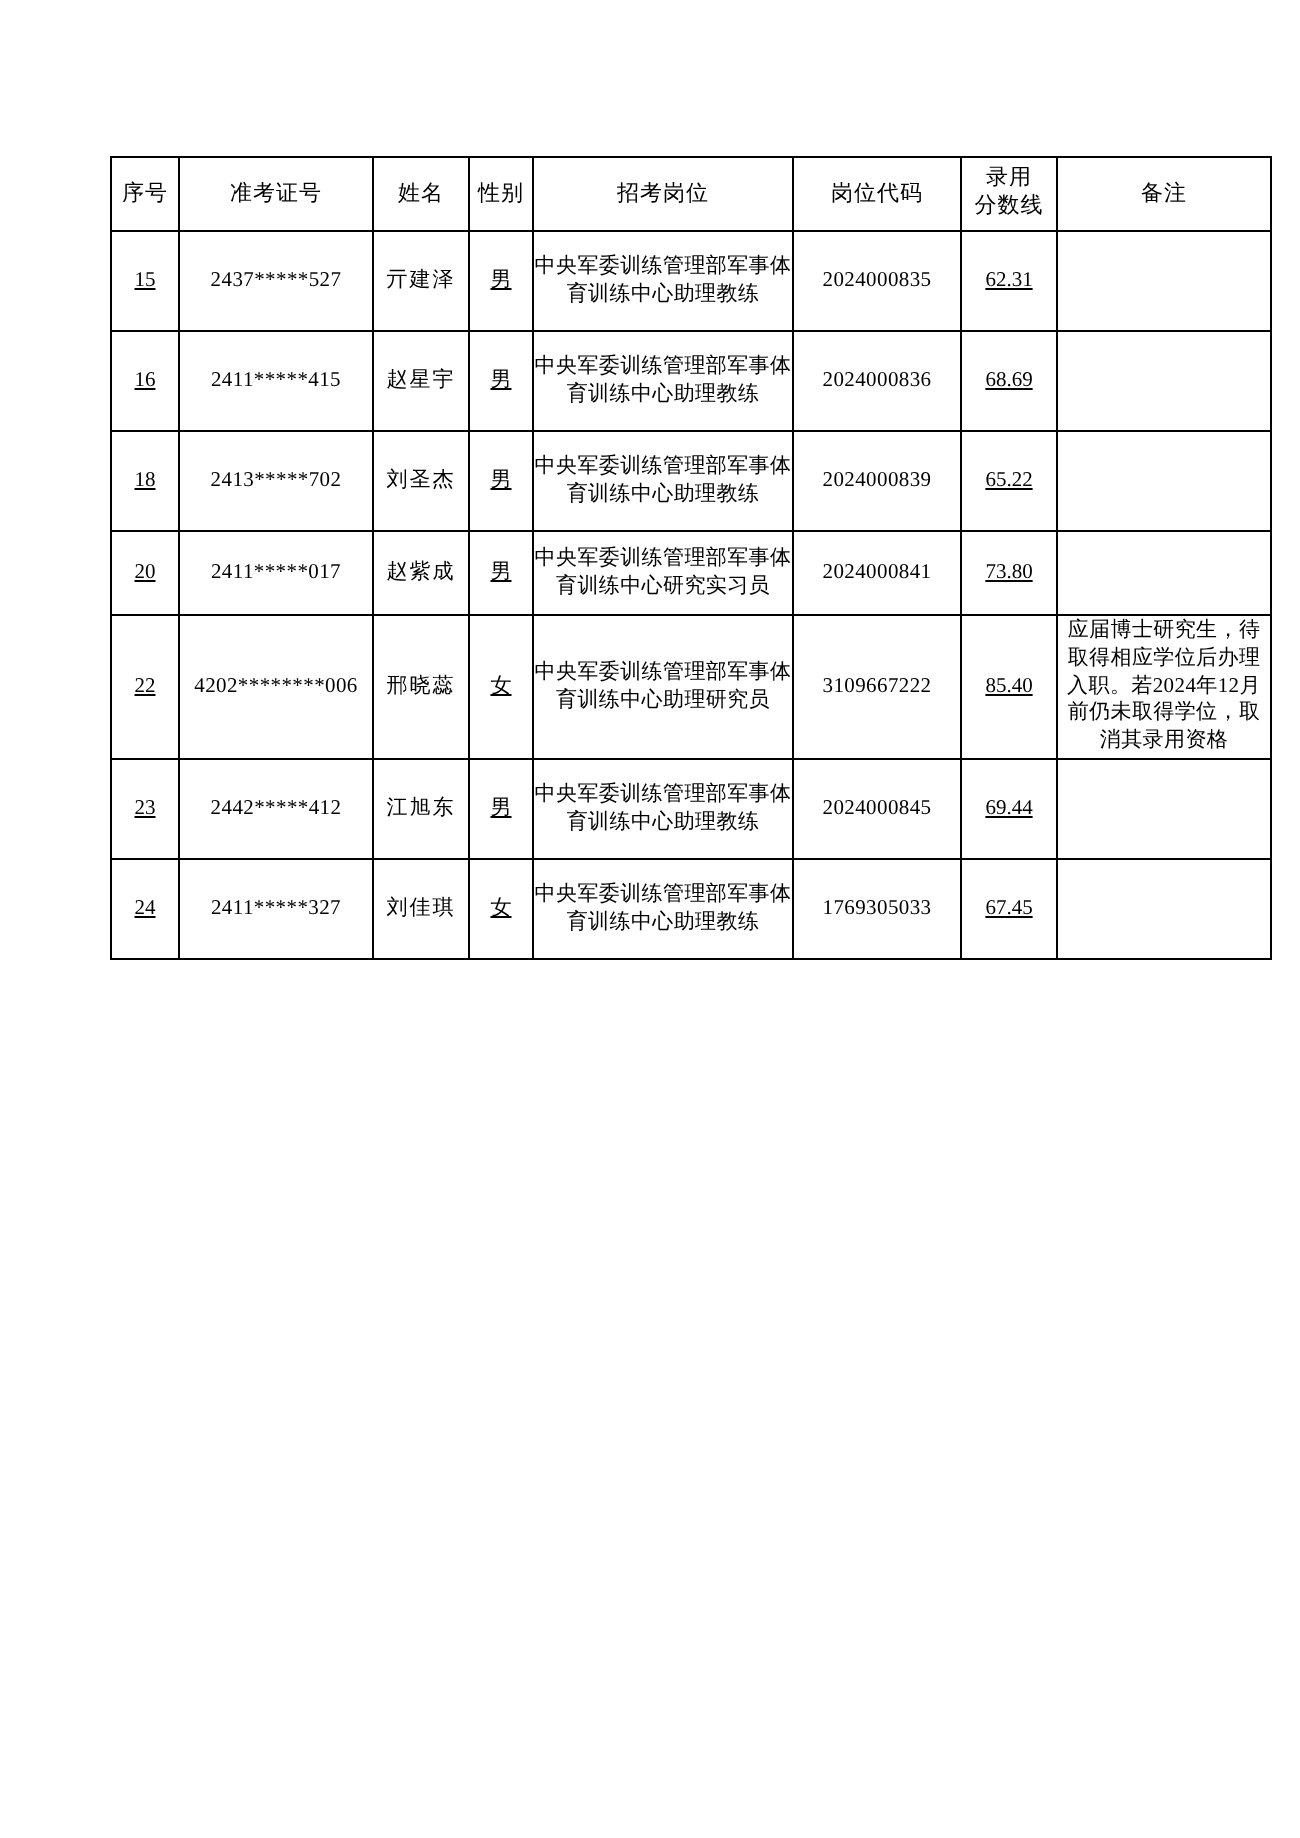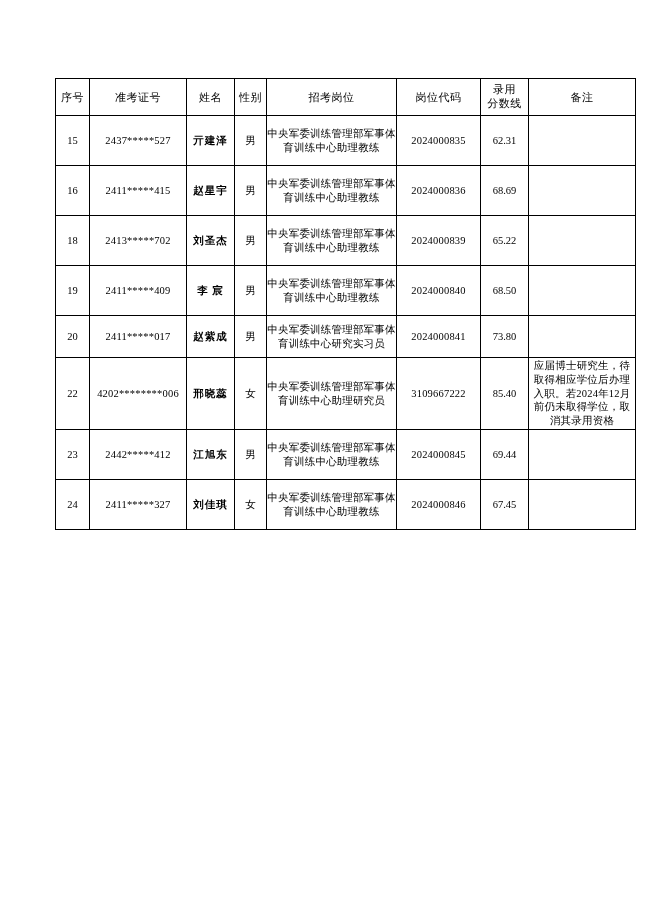--- a/index.html
+++ b/index.html
@@ -42,23 +42,23 @@
   }
   col.c-idx    { width: 34px; }
   col.c-admit  { width: 97px; }
   col.c-name   { width: 48px; }
   col.c-gender { width: 32px; }
   col.c-post   { width: 130px; }
   col.c-code   { width: 84px; }
   col.c-score  { width: 48px; }
   col.c-remark { width: 107px; }
 
-  td.idx, td.gender, td.score { font-size: 10.5px; }
+  td.idx, td.gender, td.score { font-size: 10.5px; text-decoration: underline; }
   td.admit { font-size: 10px; letter-spacing: 0.2px; }
-  td.name  { font-size: 11px; letter-spacing: 1px; font-weight: bold; }
+  td.name  { font-size: 11px; letter-spacing: 1px; }
   td.post  {
     text-align: left;
     padding: 3px 3px 3px 4px;
     font-size: 10.5px;
     line-height: 1.33;
     letter-spacing: 0.2px;
   }
   td.code  { font-size: 10px; letter-spacing: 0.2px; }
   td.remark {
     text-align: left;
@@ -126,30 +126,20 @@
       <tr class="row-h-3">
         <td class="idx">18</td>
         <td class="admit">2413*****702</td>
         <td class="name">刘圣杰</td>
         <td class="gender">男</td>
         <td class="post">中央军委训练管理部军事体育训练中心助理教练</td>
         <td class="code">2024000839</td>
         <td class="score">65.22</td>
         <td class="remark"></td>
       </tr>
-      <tr class="row-h-3">
-        <td class="idx">19</td>
-        <td class="admit">2411*****409</td>
-        <td class="name">李 宸</td>
-        <td class="gender">男</td>
-        <td class="post">中央军委训练管理部军事体育训练中心助理教练</td>
-        <td class="code">2024000840</td>
-        <td class="score">68.50</td>
-        <td class="remark"></td>
-      </tr>
       <tr class="row-h-2">
         <td class="idx">20</td>
         <td class="admit">2411*****017</td>
         <td class="name">赵紫成</td>
         <td class="gender">男</td>
         <td class="post">中央军委训练管理部军事体育训练中心研究实习员</td>
         <td class="code">2024000841</td>
         <td class="score">73.80</td>
         <td class="remark"></td>
       </tr>
@@ -172,19 +162,19 @@
         <td class="code">2024000845</td>
         <td class="score">69.44</td>
         <td class="remark"></td>
       </tr>
       <tr class="row-h-3">
         <td class="idx">24</td>
         <td class="admit">2411*****327</td>
         <td class="name">刘佳琪</td>
         <td class="gender">女</td>
         <td class="post">中央军委训练管理部军事体育训练中心助理教练</td>
-        <td class="code">2024000846</td>
+        <td class="code">1769305033</td>
         <td class="score">67.45</td>
         <td class="remark"></td>
       </tr>
     </tbody>
   </table>
 </div>
 
 </body></html>

